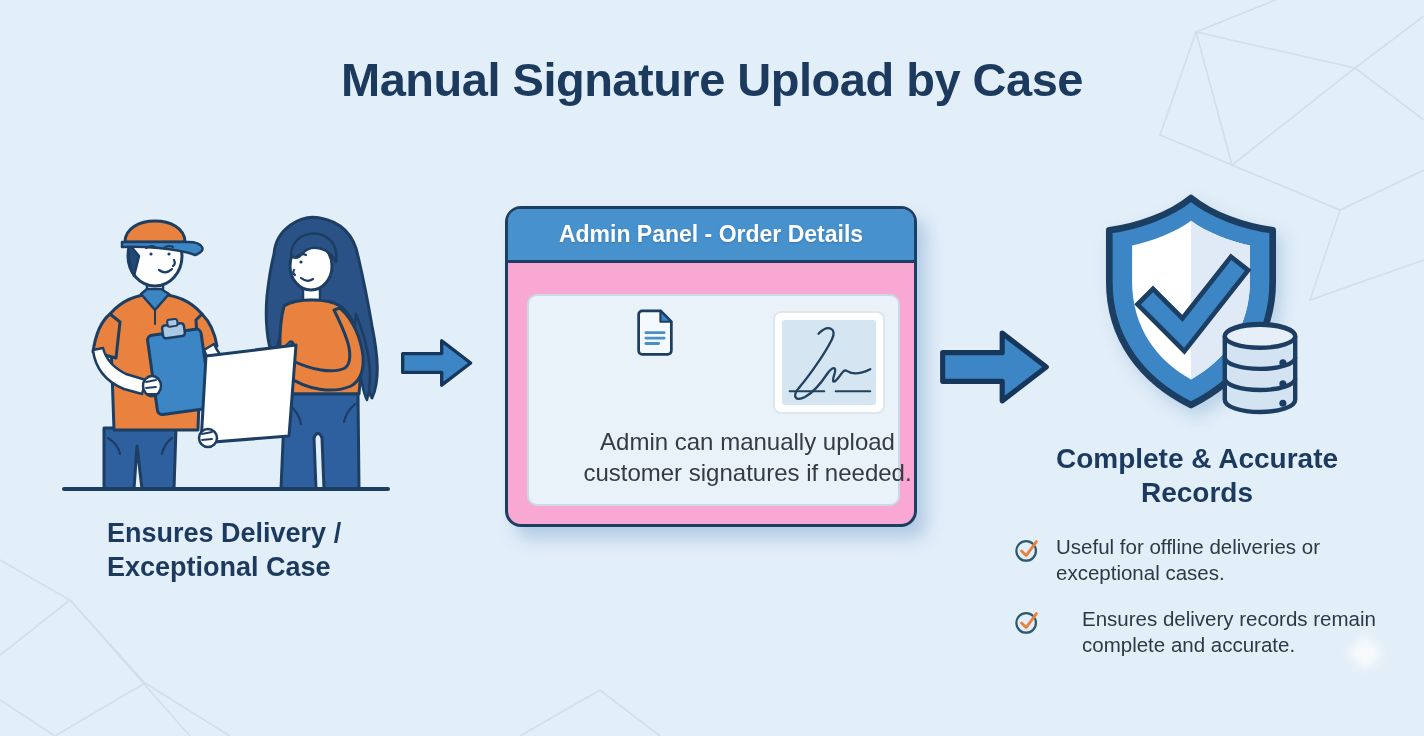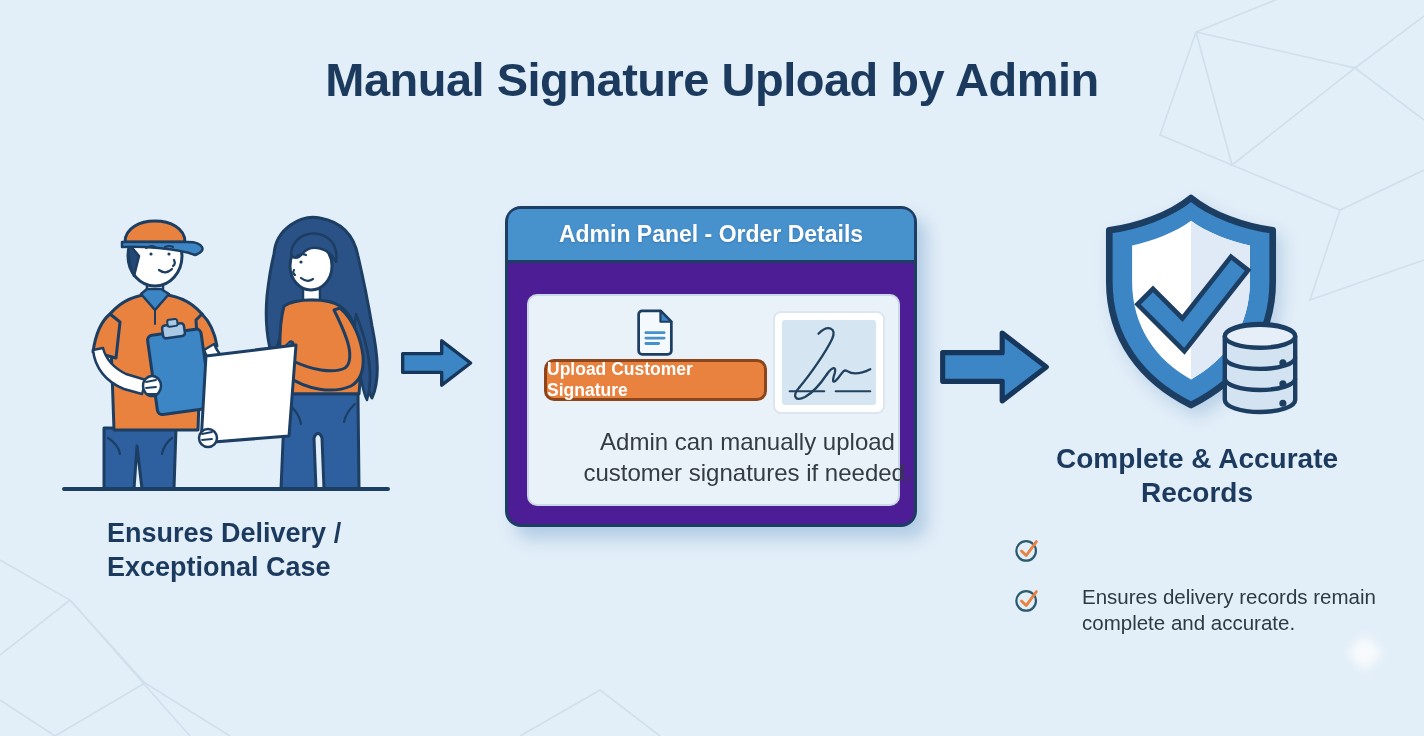--- a/index.html
+++ b/index.html
@@ -30,21 +30,21 @@
   }
 
   
   .arrow1 { position:absolute; left:400px; top:336px; width:74px; height:54px; }
   .arrow2 { position:absolute; left:938px; top:328px; width:114px; height:78px; }
   .arrow svg, .scene svg { display:block; width:100%; height:100%; }
 
   
   .card {
     position:absolute; left:505px; top:206px; width:412px; height:321px;
-    background:#4c1d95; border:3.5px solid #1d3e63; border-radius:16px;
+    background:#f9a8d4; border:3.5px solid #1d3e63; border-radius:16px;
     box-shadow:10px 12px 16px rgba(110,155,200,.40);
   }
   .card-header {
     height:54px; background:#4791cd; border-bottom:3.5px solid #1d3e63;
     border-radius:12px 12px 0 0;
     display:flex; align-items:center; justify-content:center;
     color:#ffffff; font-size:23px; font-weight:700;
     text-shadow:0 1px 2px rgba(20,50,90,.25);
   }
   .inner-panel {
@@ -102,21 +102,21 @@
     <path d="M0,560 L70,600 L0,655"></path>
     <path d="M70,600 L145,683 L55,736"></path>
     <path d="M145,683 L230,736"></path>
     <path d="M70,600 L190,736"></path>
     <path d="M0,700 L55,736"></path>
     <path d="M520,736 L600,690 L660,736"></path>
   </g>
 </svg>
 <div class="sparkle"></div>
 
-<h1 class="title">Manual Signature Upload by Admin</h1>
+<h1 class="title">Manual Signature Upload by Case</h1>
 
 <div class="scene">
   <svg viewBox="0 0 334 296">
     <g stroke="#1d3e63" stroke-width="3" stroke-linejoin="round" stroke-linecap="round">
 
       <path d="M216,56 C218,30 244,16 262,20 C284,24 296,38 300,58 C306,84 310,104 314,128 C320,158 322,182 314,200 C308,190 306,172 304,158 C300,180 295,198 287,206 C283,192 283,176 281,162 C278,142 277,126 277,110 C262,118 242,116 230,106 C224,126 222,148 215,158 C209,146 207,120 209,98 C211,80 213,68 216,56 Z" fill="#2b5286"></path>
 
       <rect x="245" y="86" width="17" height="16" fill="#ffffff" stroke-width="2.5"></rect>
       <ellipse cx="253" cy="68" rx="21" ry="24" fill="#ffffff"></ellipse>
 
@@ -202,21 +202,20 @@
 <div class="card">
   <div class="card-header">Admin Panel - Order Details</div>
   <div class="inner-panel">
     <div class="doc-icon">
       <svg viewBox="0 0 44 52">
         <path d="M8,2 L28,2 L40,14 L40,46 a4,4 0 0 1 -4,4 L8,50 a4,4 0 0 1 -4,-4 L4,6 a4,4 0 0 1 4,-4 Z" fill="#f4f9fd" stroke="#1d3e63" stroke-width="3" stroke-linejoin="round"></path>
         <path d="M28,2 L28,14 L40,14 Z" fill="#3c86c5" stroke="#1d3e63" stroke-width="2.4" stroke-linejoin="round"></path>
         <path d="M12,26 L32,26 M12,32 L32,32 M12,38 L26,38" stroke="#4a90c8" stroke-width="3.2" stroke-linecap="round"></path>
       </svg>
     </div>
-    <div class="upload-btn">Upload Customer Signature</div>
     <div class="sig-box">
       <div class="sig-inner">
         <svg viewBox="0 0 98 88">
           <g fill="none" stroke="#21425f" stroke-width="2.4" stroke-linecap="round">
             <path d="M38,14 C48,4 58,8 52,20 C45,34 30,56 18,70"></path>
             <path d="M18,70 C10,79 14,85 24,80 C33,75 41,65 47,56"></path>
             <path d="M47,56 C52,49 57,47 55,55 C53,61 52,66 56,63 C62,58 63,50 68,53 C74,57 82,56 92,51"></path>
             <path d="M8,74 L44,74" stroke-width="2.2"></path>
             <path d="M56,74 L92,74" stroke-width="2.2"></path>
           </g>
@@ -257,20 +256,21 @@
 <div class="outcome-heading">Complete &amp; Accurate Records</div>
 
 <div class="bullets">
   <div class="bullet">
     <div class="bullet-icon">
       <svg viewBox="0 0 30 30">
         <circle cx="13" cy="16" r="10.5" fill="none" stroke="#2c5a6e" stroke-width="2.4"></circle>
         <path d="M8,16 L13,21 L24,6" fill="none" stroke="#e8823e" stroke-width="3" stroke-linecap="round" stroke-linejoin="round"></path>
       </svg>
     </div>
+    <div class="bullet-text">Useful for offline deliveries or exceptional cases.</div>
   </div>
   <div class="bullet">
     <div class="bullet-icon">
       <svg viewBox="0 0 30 30">
         <circle cx="13" cy="16" r="10.5" fill="none" stroke="#2c5a6e" stroke-width="2.4"></circle>
         <path d="M8,16 L13,21 L24,6" fill="none" stroke="#e8823e" stroke-width="3" stroke-linecap="round" stroke-linejoin="round"></path>
       </svg>
     </div>
     <div class="bullet-text">Ensures delivery records remain complete and accurate.</div>
   </div>

